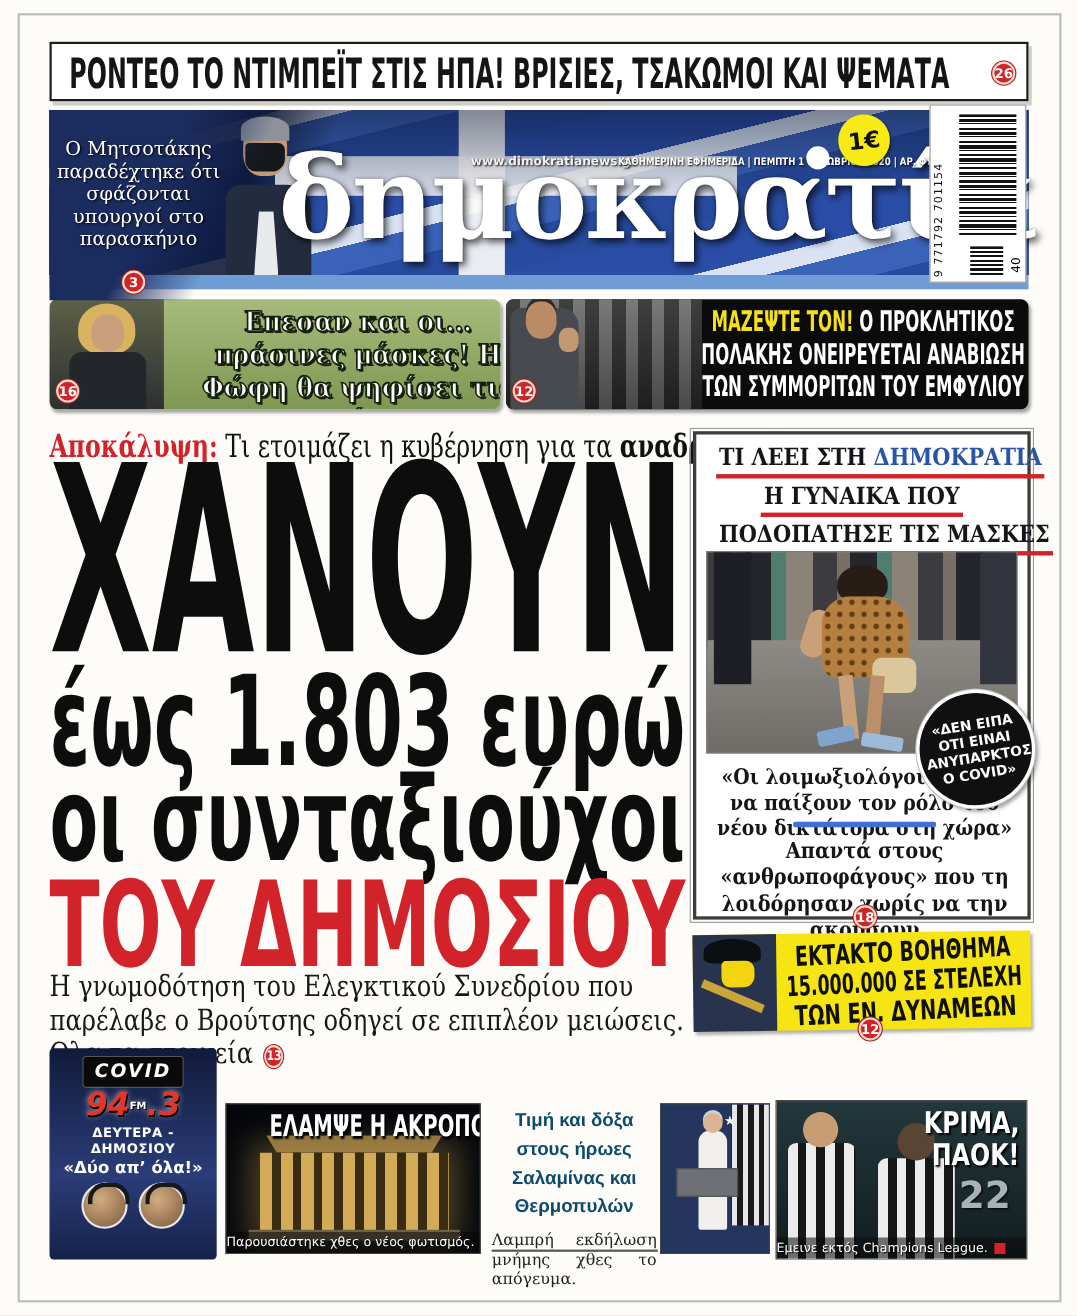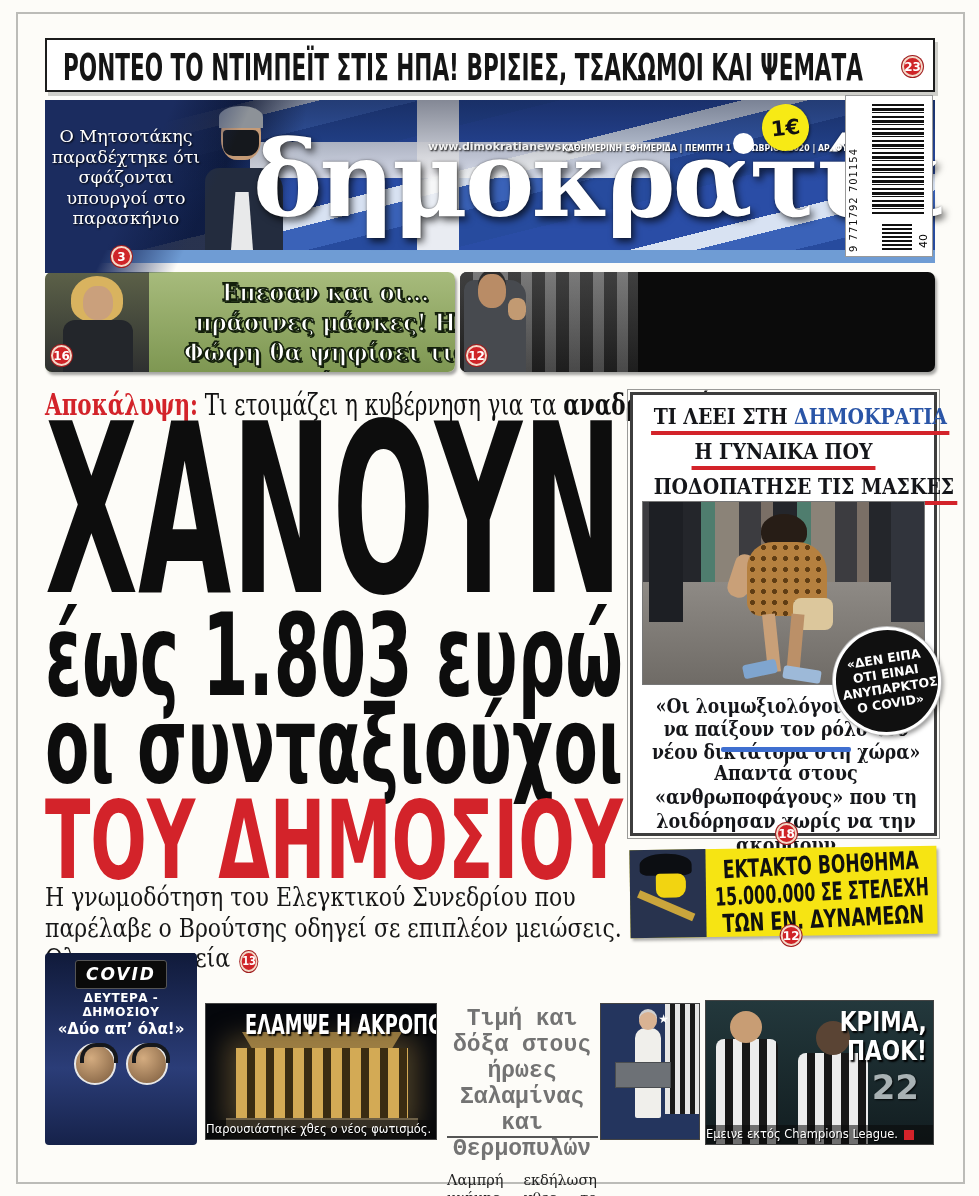--- a/index.html
+++ b/index.html
@@ -174,21 +174,21 @@
     background:repeating-linear-gradient(90deg,#d3aa55 0 11px,#3a2c12 11px 19px); box-shadow:0 0 26px 10px rgba(210,170,90,.35); }
   .acr-base { position:absolute; left:20px; top:114px; width:192px; height:10px; background:#6e6148; }
   .acr-title { position:absolute; left:0; top:5px; width:100%; text-align:center; color:#fff; font-weight:bold; font-size:27px;
     white-space:nowrap; transform:scaleX(.66); text-shadow:2px 2px 2px #000; }
   .photo-caption { position:absolute; left:0; right:0; bottom:0; background:rgba(10,10,10,.55); color:#fff;
     font-size:11.5px; padding:2px 0 3px; text-shadow:1px 1px 1px #000; white-space:nowrap; }
   .photo-caption .ref { font-weight:bold;margin-left:27px; }
 
   
   .salamis { position:absolute; left:447px; top:1006px; width:150px; }
-  .sal-head { font-family:Liberation Mono, monospace; font-weight:bold; font-size:23px; line-height:26px; text-align:center; color:#737373; }
+  .sal-head { font-family:Liberation Sans, sans-serif; font-weight:bold; font-size:17px; line-height:26px; text-align:center; color:#0c4a6e; }
   .sal-caption { margin-top:10px; font-family:"DejaVu Serif", serif; font-size:14.5px; line-height:17.5px; color:#222; text-align:justify; }
   .sal-rule { position:absolute; left:447px; top:1136px; width:151px; height:2px; background:#555; }
 
   
   .president { position:absolute; left:600px; top:1003px; width:100px; height:137px; background:#24355e; overflow:hidden; border:1px solid #444; }
   .pres-flag { position:absolute; right:0; top:0; width:34px; height:110px;
     background:repeating-linear-gradient(90deg,#e6e6e6 0 5px,#1a1a1a 5px 10px); }
   .pres-star { position:absolute; right:30px; top:8px; color:#fff; font-size:12px; }
   .pres-figure { position:absolute; left:34px; top:24px; width:26px; height:90px; background:#f0efeb; border-radius:10px 10px 2px 2px; }
   .pres-head { position:absolute; left:38px; top:8px; width:18px; height:18px; background:#d9b393; border-radius:50%; box-shadow:0 -3px 0 #cfcfcf; }
@@ -207,21 +207,21 @@
 </head>
 <body>
 
 <div id="page">
   <div class="scan-frame"></div>
 
   <section class="banner">
     <svg width="820" height="40" style="position:absolute;left:16px;top:8px;">
       <text x="0" y="32" font-size="38" font-weight="bold" fill="#151515" textLength="800" lengthAdjust="spacingAndGlyphs">ΡΟΝΤΕΟ ΤΟ ΝΤΙΜΠΕΪΤ ΣΤΙΣ ΗΠΑ! ΒΡΙΣΙΕΣ, ΤΣΑΚΩΜΟΙ ΚΑΙ ΨΕΜΑΤΑ</text>
     </svg>
-    <span class="badge">23</span>
+    <span class="badge">26</span>
   </section>
 
   <header class="masthead">
     <div class="flag">
       <div class="flag-cross-v"></div>
       <div class="flag-cross-h"></div>
       <div class="flag-shade"></div>
     </div>
     <div class="side-teaser">
       <div class="side-teaser-text">Ο Μητσοτάκης παραδέχτηκε ότι σφάζονται υπουργοί στο παρασκήνιο</div>
@@ -256,20 +256,25 @@
     </div>
     <div class="fofi-text">Επεσαν και οι... πράσινες μάσκες! Η Φώφη θα ψηφίσει τις συμφωνίες με τα Σκόπια</div>
     <span class="badge">16</span>
   </section>
 
   <section class="teaser-polakis">
     <div class="pol-photo">
       <div class="pol-man"></div>
       <div class="pol-head"></div>
       <div class="pol-hand"></div>
+    </div>
+    <div class="pol-lines">
+      <div class="pol-line"><span class="lead">ΜΑΖΕΨΤΕ ΤΟΝ!</span><span> Ο ΠΡΟΚΛΗΤΙΚΟΣ</span></div>
+      <div class="pol-line">ΠΟΛΑΚΗΣ ΟΝΕΙΡΕΥΕΤΑΙ ΑΝΑΒΙΩΣΗ</div>
+      <div class="pol-line">ΤΩΝ ΣΥΜΜΟΡΙΤΩΝ ΤΟΥ ΕΜΦΥΛΙΟΥ</div>
     </div>
     <span class="badge">12</span>
   </section>
 
   <div class="kicker">
     <span class="k-label">Αποκάλυψη:</span><span> Τι ετοιμάζει η κυβέρνηση για τα </span><span class="k-bold">αναδρομικά</span>
   </div>
 
   <svg class="abs" style="left:45px;top:420px;" width="582" height="180">
     <text x="0" y="172" font-size="236" font-weight="bold" fill="#0d0d0d" textLength="578" lengthAdjust="spacingAndGlyphs">ΧΑΝΟΥΝ</text>
@@ -328,20 +333,21 @@
       <text x="110" y="24" text-anchor="middle" font-size="25" textLength="196" lengthAdjust="spacingAndGlyphs">ΕΚΤΑΚΤΟ ΒΟΗΘΗΜΑ</text>
       <text x="110" y="51" text-anchor="middle" font-size="25" textLength="214" lengthAdjust="spacingAndGlyphs">15.000.000 ΣΕ ΣΤΕΛΕΧΗ</text>
       <text x="110" y="78" text-anchor="middle" font-size="25" textLength="202" lengthAdjust="spacingAndGlyphs">ΤΩΝ ΕΝ. ΔΥΝΑΜΕΩΝ</text>
     </svg>
     <span class="badge">12</span>
   </section>
 
 
   <aside class="radio">
     <div><span class="radio-logo">COVID</span></div>
+    <div class="radio-freq"><span>94</span><span class="fm">FM</span><span>.3</span></div>
     <div class="radio-days">ΔΕΥΤΕΡΑ - ΔΗΜΟΣΙΟΥ</div>
     <div class="radio-show">«Δύο απ’ όλα!»</div>
     <div class="radio-heads">
       <div class="host-circle"></div>
       <div class="host-circle"></div>
     </div>
 
   </aside>
 
   <section class="acropolis">

